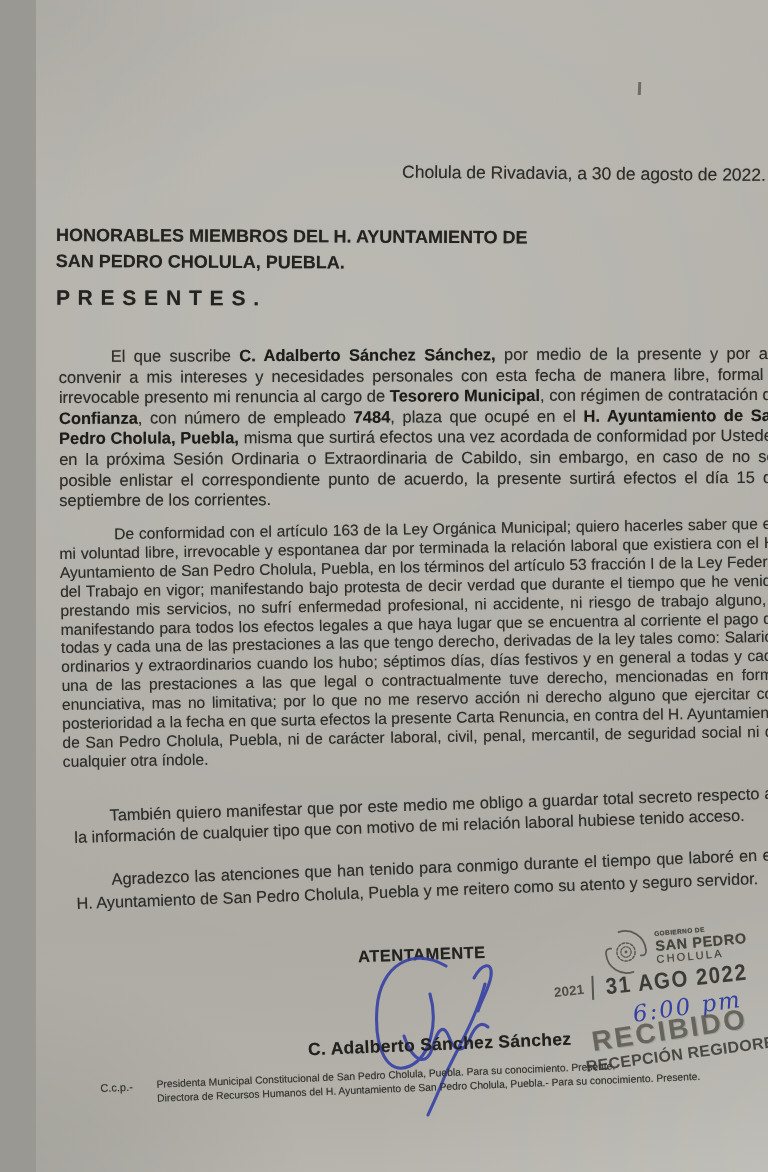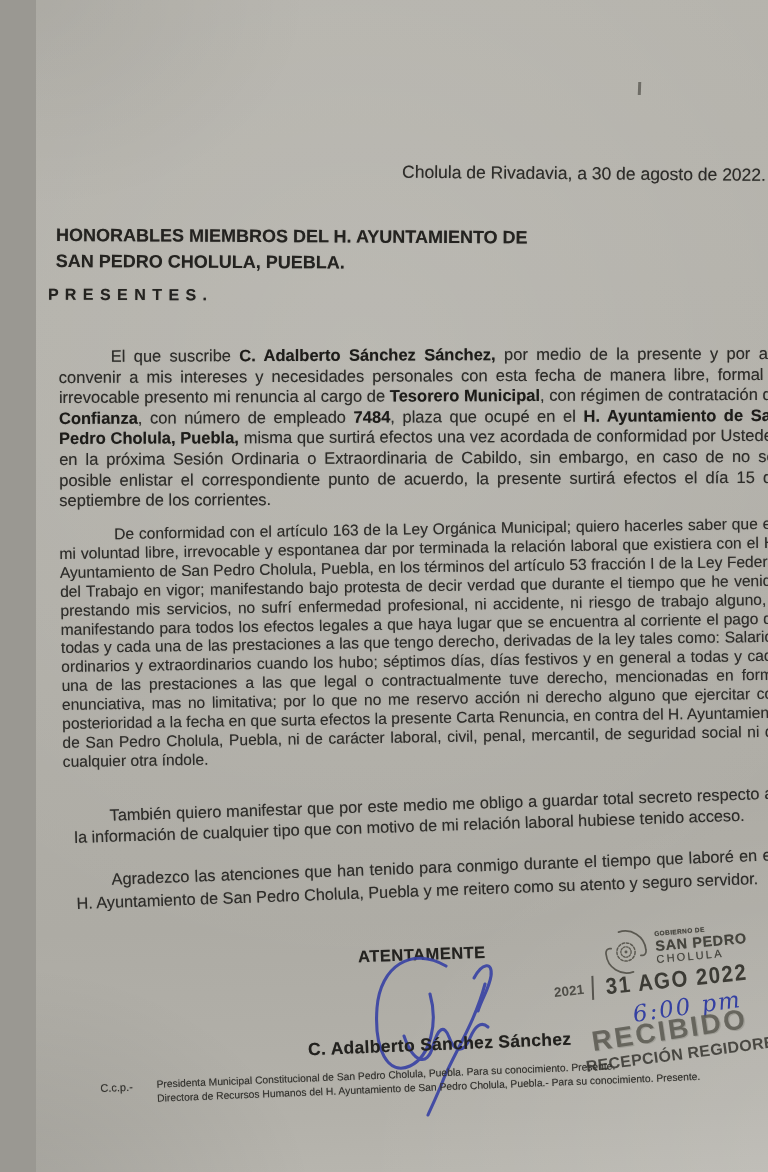--- a/index.html
+++ b/index.html
@@ -17,21 +17,21 @@
   }
   .txt{text-shadow:0 0 0.7px rgba(50,49,45,0.5);}
   b,.bold{font-weight:bold;color:#1d1c19;}
   .abs{position:absolute;}
 
   .scan-tick{left:602px;top:82px;width:3px;height:13px;background:#55544e;opacity:.75;transform:rotate(2deg);}
   .seal-comma{left:752px;top:959px;width:3px;height:8px;background:#59574f;opacity:.6;transform:rotate(10deg);border-radius:2px;}
 
   .date-line{left:300px;top:163px;width:430px;text-align:right;font-size:17.5px;transform:rotate(0.5deg);}
   .recipient{left:20px;top:222px;font-size:18px;font-weight:bold;color:#242320;line-height:26px;transform:rotate(0.3deg);transform-origin:left top;}
-  .salutation{left:12px;top:286px;font-size:16px;font-weight:bold;color:#242320;letter-spacing:1px;transform:rotate(0.2deg);}
+  .salutation{left:20px;top:286px;font-size:21px;font-weight:bold;color:#242320;letter-spacing:1px;transform:rotate(0.2deg);}
 
   .para{margin:0;text-align:justify;transform-origin:left center;}
   .p1{left:23px;top:346px;width:722px;font-size:16.5px;line-height:20.6px;text-indent:52px;transform:rotate(-0.25deg);}
   .p2{left:25px;top:526px;width:720px;font-size:15.6px;line-height:18.9px;text-indent:55px;transform:rotate(-0.9deg);}
   .p3{left:38px;top:806px;width:700px;font-size:16.3px;line-height:21px;text-indent:36px;transform:rotate(-1.9deg);}
   .p4{left:40px;top:869px;width:700px;font-size:16.3px;line-height:22.5px;text-indent:36px;transform:rotate(-2.1deg);}
 
   .closing{left:322px;top:945px;font-size:16.5px;font-weight:bold;color:#242320;letter-spacing:0.5px;transform:rotate(-2deg);}
   .signer{left:272px;top:1034px;font-size:17.5px;font-weight:bold;color:#22211e;letter-spacing:0.3px;transform:rotate(-2.3deg);}
   .signature{left:298px;top:938px;}

